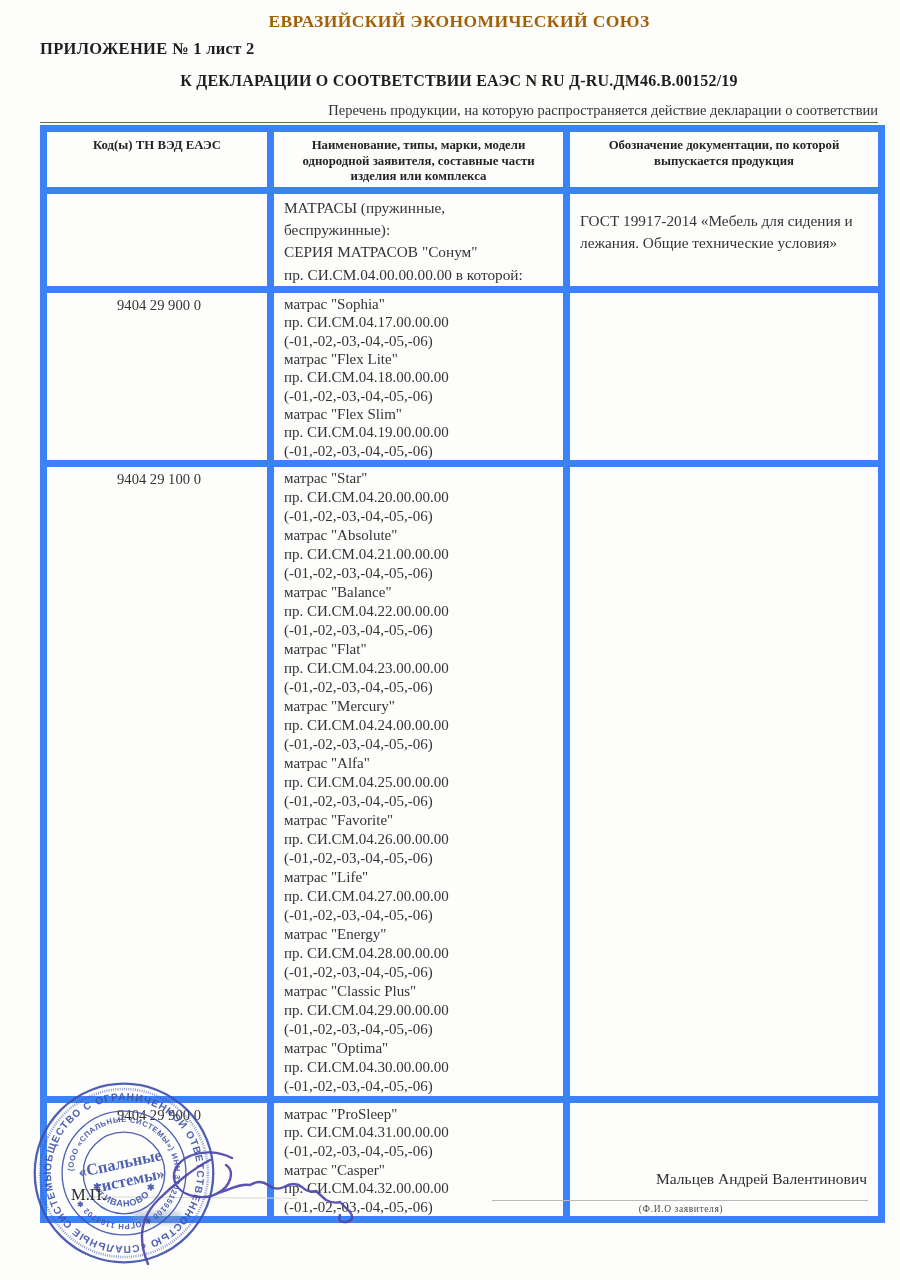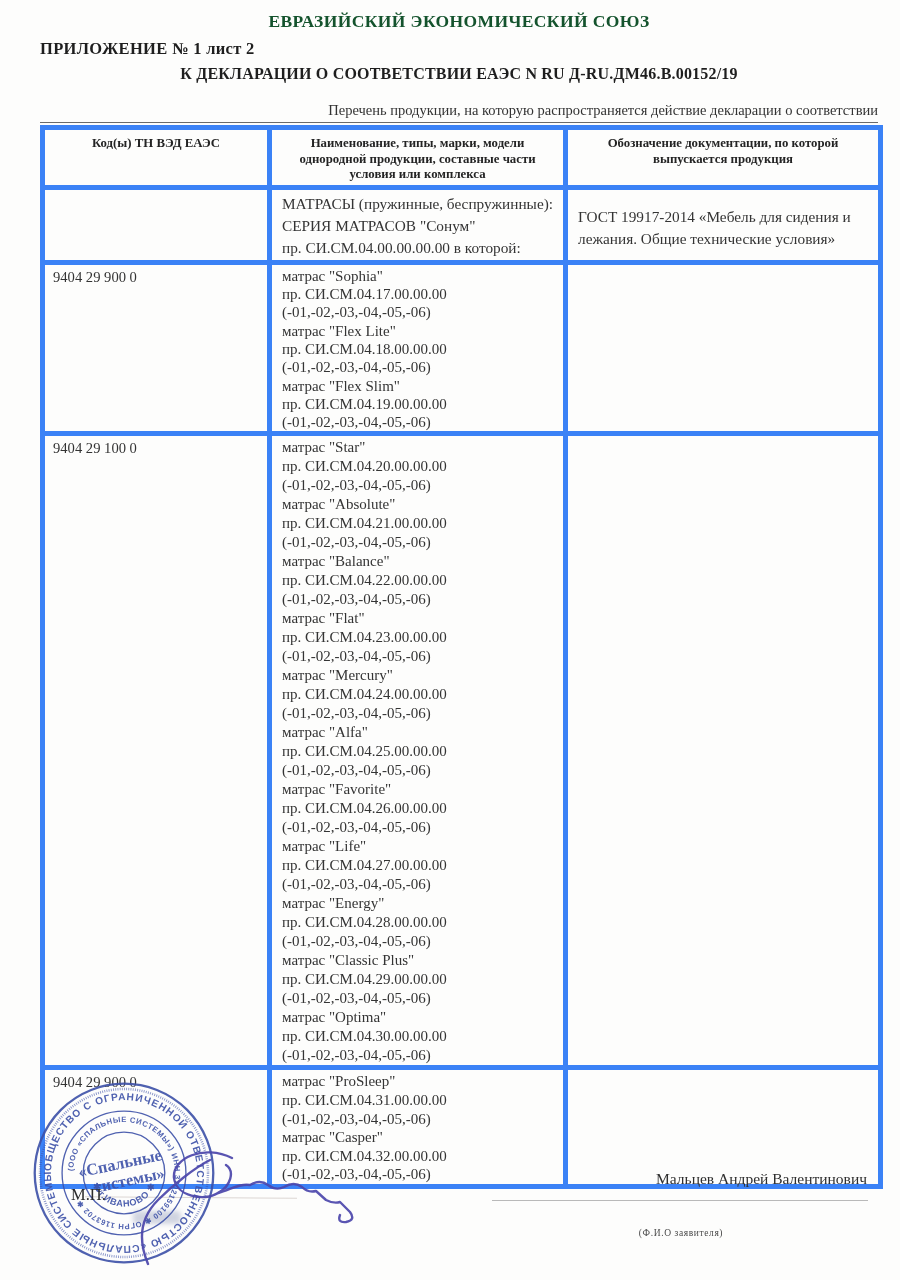--- a/index.html
+++ b/index.html
@@ -7,60 +7,60 @@
     position:relative;
     width:900px;height:1280px;
     background:#fdfdfc;
     font-family:"Liberation Serif", serif;
     color:#2e2e2e;
     overflow:hidden;
   }
   .abs{position:absolute;}
   
   .title1{left:40px;top:11px;width:838px;text-align:center;
-    font-size:17.5px;font-weight:bold;color:#14532d;letter-spacing:.4px;}
+    font-size:17.5px;font-weight:bold;color:#a16207;letter-spacing:.4px;}
   .title2{left:40px;top:39px;width:838px;text-align:left;
     font-size:16.5px;font-weight:bold;color:#1e1e1e;letter-spacing:.3px;}
-  .title3{left:40px;top:65px;width:838px;text-align:center;
+  .title3{left:40px;top:72px;width:838px;text-align:center;
     font-size:16px;font-weight:bold;color:#1e1e1e;letter-spacing:.2px;}
   .subtitle{left:40px;top:102px;width:838px;text-align:right;
     font-size:14.5px;color:#333;}
   
   .tbl-wrap{left:40px;top:125px;width:838px;}
   .tbl-wrap::before{content:"";position:absolute;left:0;right:0;top:-3px;
     border-top:1px solid #6a6a6a;}
   table.products{border-collapse:collapse;table-layout:fixed;width:838px;
     border:2px solid #3f3f3f;}
   table.products th, table.products td{
-    border:5px solid #3b82f6;vertical-align:top;overflow:hidden;}
+    border:7px solid #3b82f6;vertical-align:top;overflow:hidden;}
   table.products th{
     font-size:12.8px;font-weight:bold;color:#242424;
     text-align:center;padding:6px 6px 2px 6px;line-height:15.5px;height:46px;
     box-sizing:border-box;}
-  td.code-cell{font-size:14.6px;color:#333;padding:4px 4px 0 8px;}
+  td.code-cell{font-size:14.6px;color:#333;padding:4px 4px 0 8px;text-align:center;}
   td.name-cell, td.doc-cell{
     font-size:15px;color:#343434;padding:2px 8px 0 10px;white-space:pre-line;}
   tr.r1 td{height:74px;box-sizing:border-box;}
   tr.r1 td.name-cell{line-height:22.4px;font-size:15.3px;padding-top:3px;}
   tr.r1 td.doc-cell{line-height:22.4px;font-size:15.3px;padding-top:16px;white-space:normal;}
   tr.r2 td{height:163px;box-sizing:border-box;}
   tr.r2 td.name-cell{line-height:18.3px;}
   tr.r3 td{height:630px;box-sizing:border-box;font-family:Liberation Serif, serif;}
   tr.r3 td.name-cell{line-height:19px;}
   tr.r4 td{height:110px;box-sizing:border-box;}
   tr.r4 td.name-cell{line-height:18.6px;}
   
   .mp-label{left:43px;top:1185px;font-size:16.5px;color:#2d2d2d;z-index:3;margin-left:28px;}
   .mp-line{left:85px;top:1197px;width:212px;height:1px;background:#dcd6d3;
     transform:rotate(.4deg);z-index:1;}
   .signer-name{left:495px;top:1170px;width:372px;text-align:right;
     font-size:15.5px;color:#2f2f2f;}
   .signer-line{left:492px;top:1200px;width:376px;height:1px;background:#b9b9b9;}
   .signer-caption{left:495px;top:1204px;width:372px;text-align:center;
-    font-size:9.5px;color:#4a4a4a;letter-spacing:.6px;margin-top:24px;}
+    font-size:9.5px;color:#4a4a4a;letter-spacing:.6px;}
   .stamp-svg{left:28px;top:1077px;z-index:2;opacity:.9;}
   .sig-svg{left:118px;top:1118px;z-index:4;}
   .blur-patch{left:133px;top:1211px;width:48px;height:13px;background:#8e97b8;
     opacity:.4;border-radius:3px;filter:blur(2.5px);z-index:2;}
 </style>
 </head>
 <body>
 
 <div class="abs title1">ЕВРАЗИЙСКИЙ ЭКОНОМИЧЕСКИЙ СОЮЗ</div>
 <div class="abs title2">ПРИЛОЖЕНИЕ № 1 лист 2</div>
@@ -70,21 +70,21 @@
 <div class="abs tbl-wrap">
   <table class="products">
     <colgroup>
       <col style="width:227px">
         <col style="width:296px">
         <col style="width:315px">
     </colgroup>
     <tbody>
         <tr>
       <th>Код(ы) ТН ВЭД ЕАЭС</th>
-      <th>Наименование, типы, марки, модели однородной продукции, составные части условия или комплекса</th>
+      <th>Наименование, типы, марки, модели однородной заявителя, составные части изделия или комплекса</th>
       <th>Обозначение документации, по которой выпускается продукция</th>
     </tr>
     <tr class="r1">
       <td class="code-cell"></td>
       <td class="name-cell">МАТРАСЫ (пружинные, беспружинные):
 СЕРИЯ МАТРАСОВ "Сонум"
 пр. СИ.СМ.04.00.00.00.00 в которой:</td>
       <td class="doc-cell">ГОСТ 19917-2014 «Мебель для сидения и лежания. Общие технические условия»</td>
     </tr>
     <tr class="r2">

